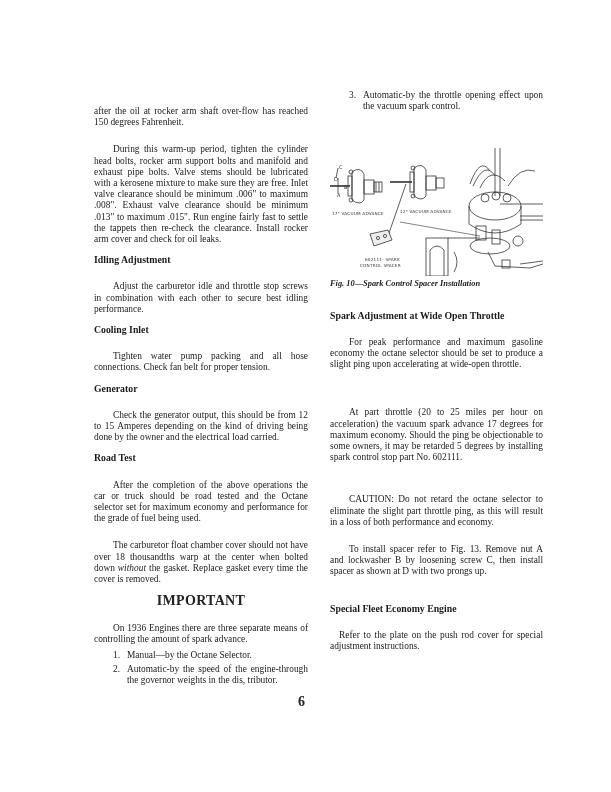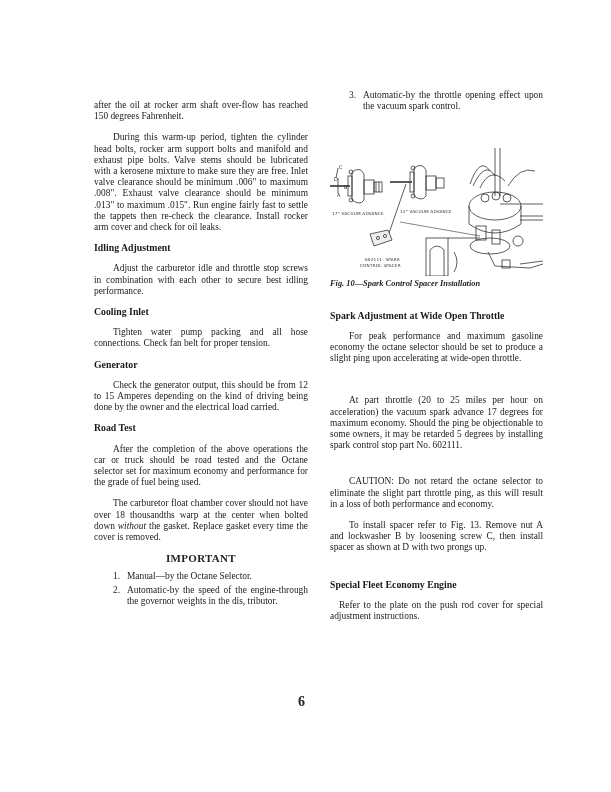--- a/index.html
+++ b/index.html
@@ -1,23 +1,23 @@
 <!DOCTYPE html>
 <html><head>
 <meta charset="utf-8">
 <style>
   html, body { margin: 0; padding: 0; background: #ffffff; }
   body { width: 611px; height: 792px; position: relative; overflow: hidden; font-family: "Liberation Serif", "DejaVu Serif", serif; color: #222; }
   .col { position: absolute; font-size: 9.4px; line-height: 11.2px; text-align: justify; }
   .left { left: 94px; top: 90px; width: 214px; }
   .right { left: 330px; top: 90px; width: 213px; }
-  p { margin: 10px 0 9px 0; }
+  p { margin: 16px 0 9px 0; }
   .ind { text-indent: 19px; }
   h3 { font-size: 9.8px; font-weight: bold; margin: 4px 0 4px 0; color: #1a1a1a; }
-  h2 { font-size: 11px; font-weight: bold; text-align: center; margin: 10px 0 6px 0; letter-spacing: 0.3px; }
+  h2 { font-size: 14px; font-weight: bold; text-align: center; margin: 10px 0 6px 0; letter-spacing: 0.3px; }
   ol { margin: 0; padding: 0 0 0 0; list-style: none; }
   ol li { position: relative; padding-left: 33px; margin-bottom: 3px; }
   ol li .num { position: absolute; left: 19px; top: 0; }
   .fig { position: relative; width: 213px; height: 150px; margin: 14px 0 2px 0; }
   .fig svg { position: absolute; left: 0; top: 0; }
   .figlabel { position: absolute; font-family: "DejaVu Sans", sans-serif; font-size: 4.2px; color: #333; letter-spacing: 0.2px; white-space: nowrap; }
   .caption { font-size: 8.4px; font-style: italic; font-weight: bold; text-align: left; margin: 0 0 20px 0; }
   .pagenum { position: absolute; left: 298px; top: 694px; font-size: 14px; font-weight: bold; font-family: "Liberation Serif", serif; }
   .gap { height: 12px; }
 </style>
@@ -36,20 +36,21 @@
 
   <h3>Generator</h3>
   <p class="ind">Check the generator output, this should be from 12 to 15 Amperes depending on the kind of driving being done by the owner and the electrical load carried.</p>
 
   <h3>Road Test</h3>
   <p class="ind">After the completion of the above operations the car or truck should be road tested and the Octane selector set for maximum economy and performance for the grade of fuel being used.</p>
 
   <p class="ind"><span>The carburetor float chamber cover should not have over 18 thousandths warp at the center when bolted down </span><em>without</em><span> the gasket.  Replace gasket every time the cover is removed.</span></p>
 
   <h2>IMPORTANT</h2>
+  <p class="ind" style="margin-bottom:5px">On 1936 Engines there are three separate means of controlling the amount of spark advance.</p>
   <ol>
     <li><span class="num">1.</span><span>Manual—by the Octane Selector.</span></li>
     <li><span class="num">2.</span><span>Automatic-by the speed of the engine-through the governor weights in the dis, tributor.</span></li>
   </ol>
 </div>
 
 <div class="col right">
   <ol>
     <li><span class="num">3.</span><span>Automatic-by the throttle opening effect upon the vacuum spark control.</span></li>
   </ol>

